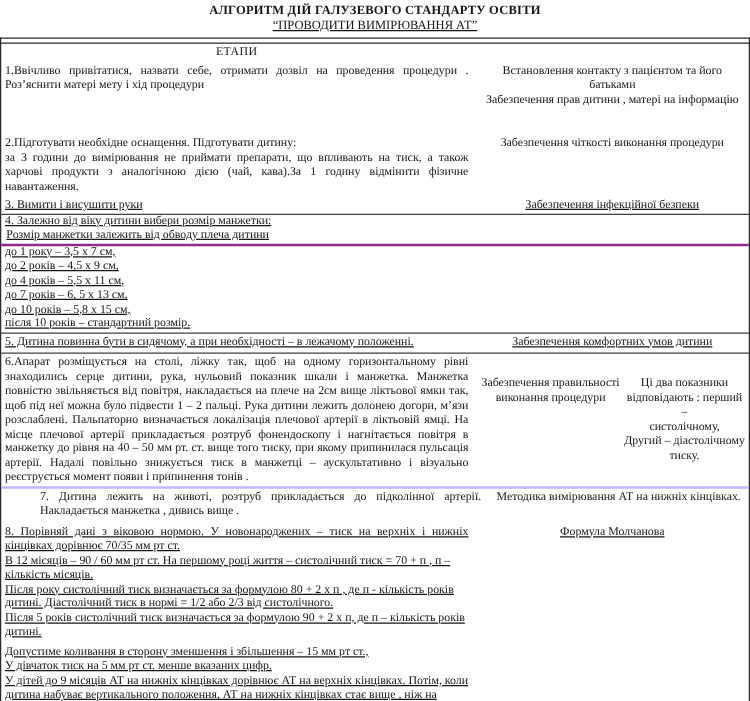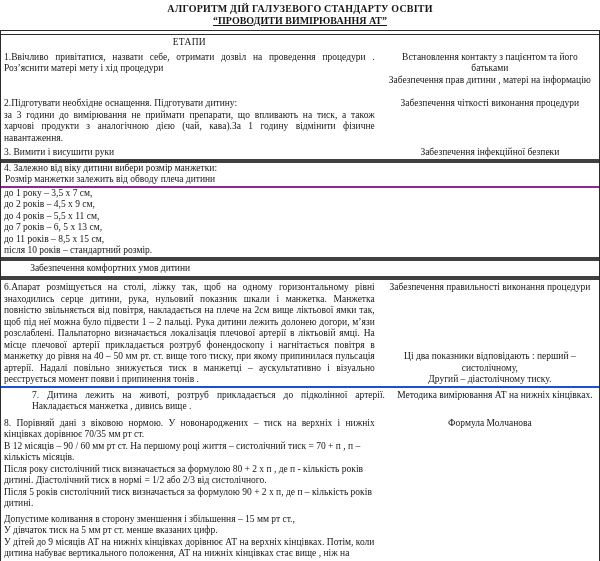--- a/index.html
+++ b/index.html
@@ -6,46 +6,46 @@
   body{
     width:600px;height:561px;overflow:hidden;
     font-family:"Liberation Serif","DejaVu Serif",serif;
     color:#161616;
     -webkit-font-smoothing:antialiased;
   }
   .page{width:600px;height:561px;box-sizing:border-box;padding-top:3px;}
   
   .title-block{text-align:center;line-height:12px;}
   .title-main{font-weight:bold;font-size:10px;letter-spacing:.2px;}
-  .title-sub{font-weight:bold;font-size:10px;text-decoration:underline;}
+  .title-sub{font-weight:normal;font-size:10px;text-decoration:underline;}
   .equip-line{font-size:9.5px;text-align:left;padding-left:4px;margin-top:2px;line-height:12px;}
   .equip-label{text-decoration:underline;}
   
   .tbl{
     margin-top:3px;
     border-left:1px solid #2a2a2a;
     border-right:1px solid #2a2a2a;
     box-sizing:border-box;
   }
   .double-rule{height:3px;border-top:1px solid #2a2a2a;border-bottom:1px solid #2a2a2a;margin:0 -1px;}
   .hdr-row{display:flex;padding:2px 0 3px 0;}
   .hdr-cell{font-size:9.5px;text-align:center;letter-spacing:.3px;}
   .row{display:flex;box-sizing:border-box;}
   .cl{width:63.5%;box-sizing:border-box;padding:0 6px 0 3px;font-size:9.5px;line-height:11.5px;}
   .cr{width:36.5%;box-sizing:border-box;padding:0 2px;font-size:9.5px;line-height:11.5px;text-align:center;}
   .just{text-align:justify;}
-  .b1{border-bottom:4px solid #404040;}
-  .b2{border-bottom:2px solid #1d4ed8;}
-  .gap8{margin-bottom:12px;justify-content:flex-end;}
+  .b1{border-bottom:1px solid #404040;text-decoration:underline;}
+  .b2{border-bottom:2px solid #c4b5fd;align-items:center;}
+  .gap8{margin-bottom:24px;}
   .gap5{margin-bottom:5px;margin-left:28px;}
-  .gap3{margin-bottom:3px;justify-content:flex-end;}
+  .gap3{margin-bottom:3px;}
   .purple-rule{border-bottom:2px solid #8e2a8e;}
   .list-line{line-height:11.5px;}
   .spacer{flex:1 1 auto;}
-  .col-flex{display:flex;flex-direction:column;}
+  .col-flex{display:flex;flex-direction:row;}
   .p-gap{margin-top:4px;}
 </style>
 </head>
 <body>
 
 <div class="page">
 
   <div class="title-block">
     <div class="title-main">АЛГОРИТМ ДІЙ ГАЛУЗЕВОГО СТАНДАРТУ ОСВІТИ</div>
     <div class="title-sub">“ПРОВОДИТИ ВИМІРЮВАННЯ  АТ”</div>
@@ -82,26 +82,27 @@
     <div class="b1">
       <div class="row purple-rule" style="border-bottom-color: rgb(142, 42, 142); flex-direction: column;">
         <div class="cl">4. Залежно від віку дитини вибери розмір манжетки:</div>
         <div class="cr">Розмір манжетки  залежить від обводу плеча дитини</div>
       </div>
       <div class="cl">
         <div class="list-line">до 1 року – 3,5 х 7  см,</div>
         <div class="list-line">до 2 років – 4,5 х 9  см,</div>
         <div class="list-line">до 4 років – 5,5 х 11  см,</div>
         <div class="list-line">до 7 років – 6, 5 х 13  см,</div>
-        <div class="list-line">до 11 років – 8,5 х 15  см,</div>
+        <div class="list-line">до 10 років – 5,8 х 15  см,</div>
         <div class="list-line">після 10 років – стандартний розмір.</div>
       </div>
     </div>
 
     <div class="row b1" style="padding:2px 0;">
+      <div class="cl">5. Дитина повинна бути в сидячому, а при необхідності – в лежачому положенні.</div>
       <div class="cr">Забезпечення комфортних умов дитини</div>
     </div>
 
     <div class="row b2" style="padding-top:2px;">
       <div class="cl just">6.Апарат розміщується на столі, ліжку так, щоб на одному горизонтальному рівні знаходились серце дитини, рука, нульовий показник шкали і манжетка. Манжетка повністю звільняється від повітря, накладається на плече на 2см вище ліктьової ямки так, щоб під неї можна було підвести 1 – 2 пальці. Рука дитини лежить долонею догори, м’язи розслаблені. Пальпаторно визначається локалізація плечової артерії в ліктьовій ямці. На місце плечової артерії прикладається розтруб фонендоскопу і нагнітається повітря в манжетку до рівня на 40 – 50  мм рт.  ст. вище того тиску, при якому припинилася пульсація артерії. Надалі повільно знижується тиск в манжетці – аускультативно і візуально реєструється момент появи і припинення тонів .</div>
       <div class="cr col-flex">
         <div>Забезпечення правильності виконання процедури</div>
         <div class="spacer"></div>
         <div>
           <div>Ці два показники відповідають : перший –</div>

